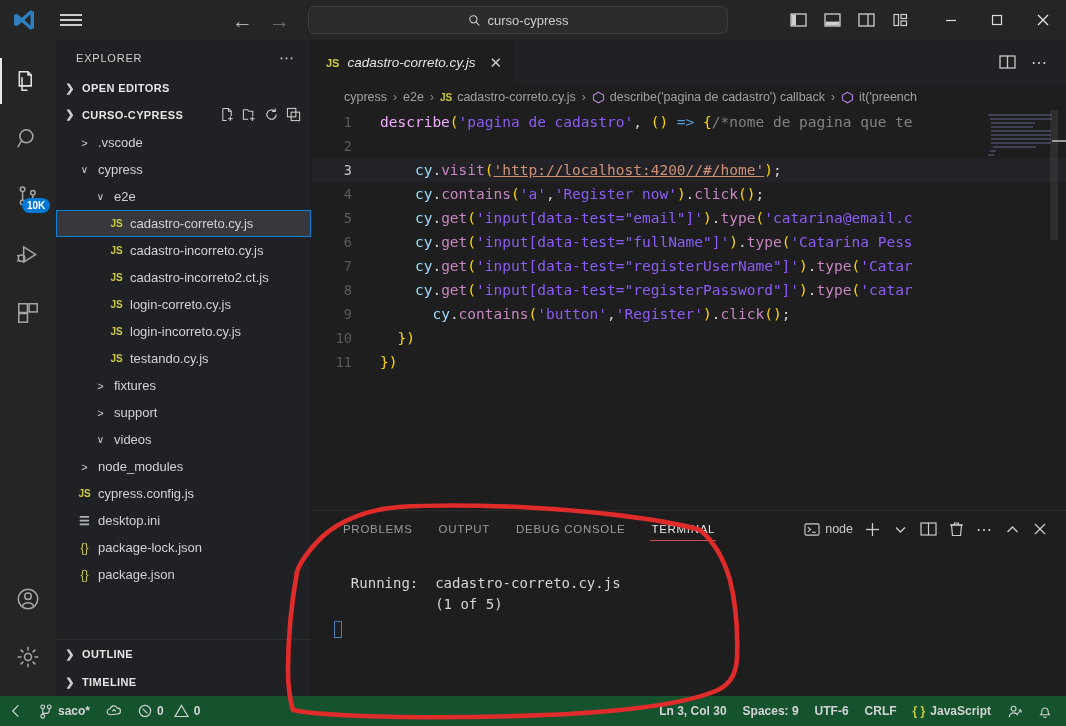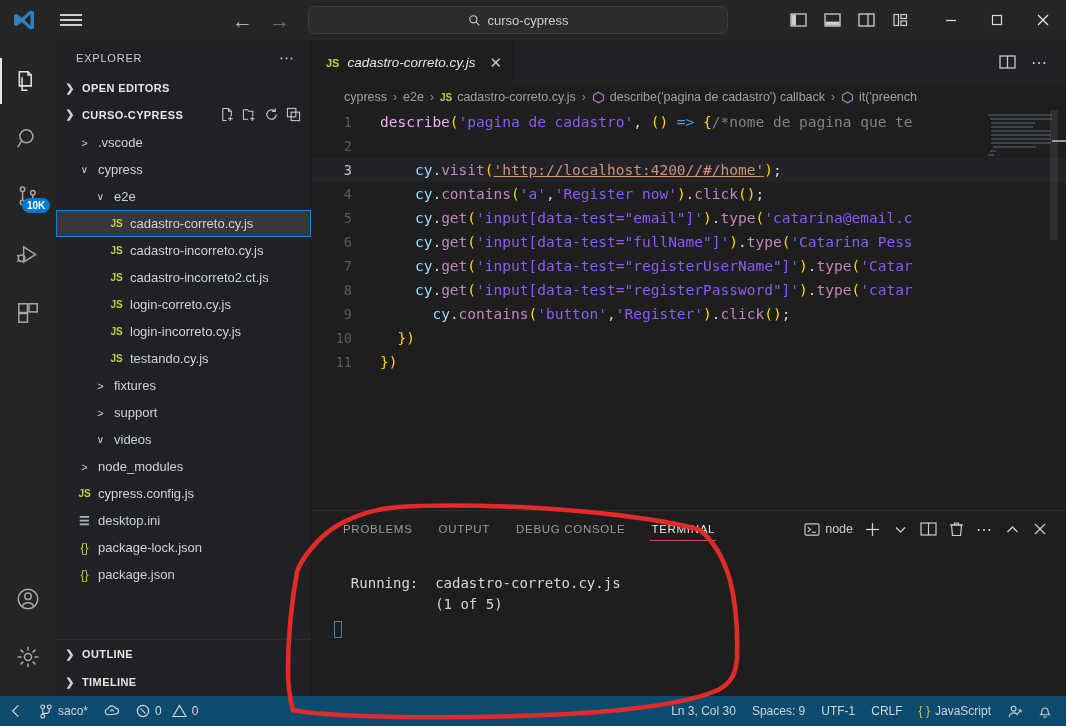--- a/index.html
+++ b/index.html
@@ -142,22 +142,22 @@
     content:''; position: absolute; left: 12px; right: 12px; bottom: 6px; height: 1.5px; background: #d04b4b;
   }
   .panel-actions { margin-left: auto; display: flex; align-items: center; gap: 4px; padding-right: 14px; color: #cccccc; }
   .pact { height: 26px; min-width: 24px; display: flex; align-items: center; justify-content: center; gap: 5px; cursor: pointer; font-size: 12.5px; padding: 0 3px; }
   .term-body { flex: 1; padding: 28px 0 0 22px; font-family: "DejaVu Sans Mono", monospace; font-size: 14px; color: #d6d6d6; }
   .term-line { height: 21px; white-space: pre; }
   .term-cursor { display: inline-block; width: 8px; height: 17px; border: 1px solid #4a7fb5; background: transparent; vertical-align: middle; }
 
   
   .statusbar {
-    height: 30px; flex: 0 0 30px; background: #0c4a6e;
-    display: flex; align-items: flex-start; color: #d4d4d4; font-size: 12px;
+    height: 30px; flex: 0 0 30px; background: #14532d;
+    display: flex; align-items: flex-start; color: #d4d4d4; font-size: 12px; font-weight: bold;
   }
   .sbi { height: 30px; display: flex; align-items: center; gap: 5px; padding: 0 8px; cursor: pointer; white-space: nowrap; }
   .sb-right { margin-left: auto; display: flex; align-items: center; }
 
   
   .annotation { position: absolute; left: 0; top: 0; width: 1066px; height: 726px; pointer-events: none; z-index: 50; }
   svg { display: block; }
 </style>
 </head>
 <body>
@@ -625,21 +625,21 @@
     </div>
 
     <div class="sb-right">
       <div class="sbi">
           <span>Ln 3, Col 30</span>
         </div>
       <div class="sbi">
           <span>Spaces: 9</span>
         </div>
       <div class="sbi">
-          <span>UTF-1</span>
+          <span>UTF-6</span>
         </div>
       <div class="sbi">
           <span>CRLF</span>
         </div>
       <div class="sbi">
         <span style="color:#cbcb41;font-size:12px">{ }</span>
         <span>JavaScript</span>
       </div>
       <div class="sbi">
         <svg width="15" height="15" viewBox="0 0 16 16">

